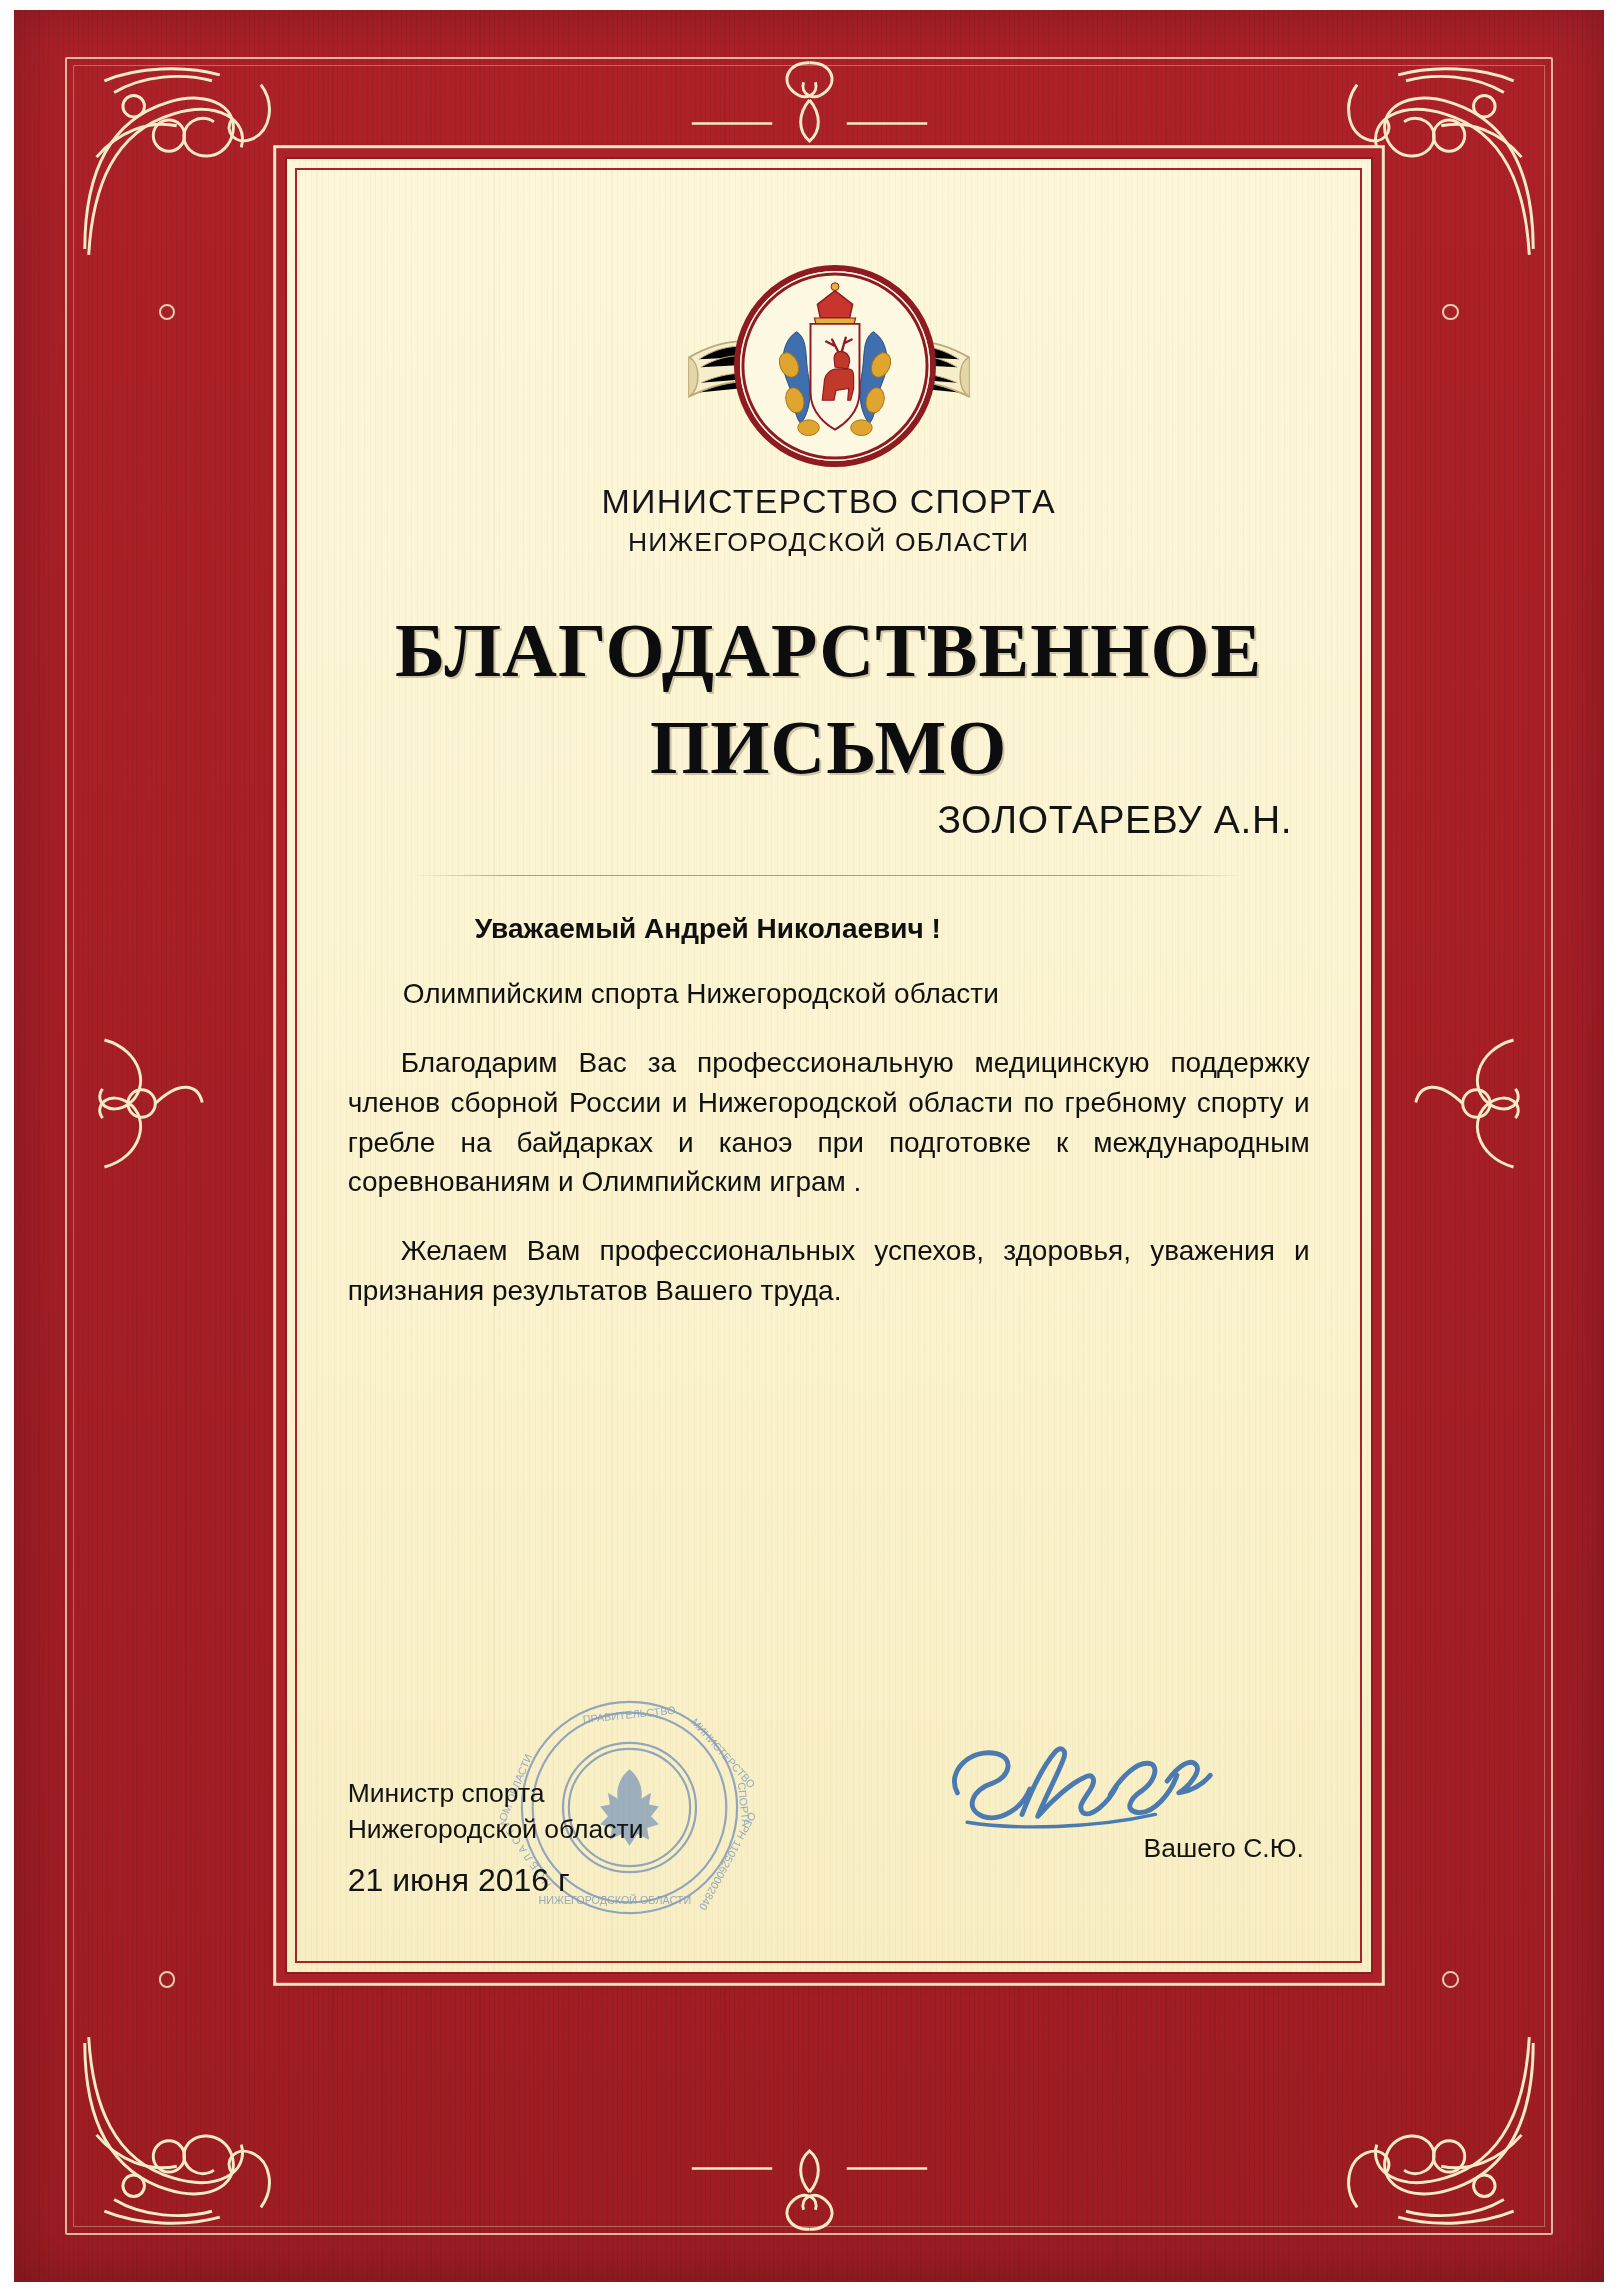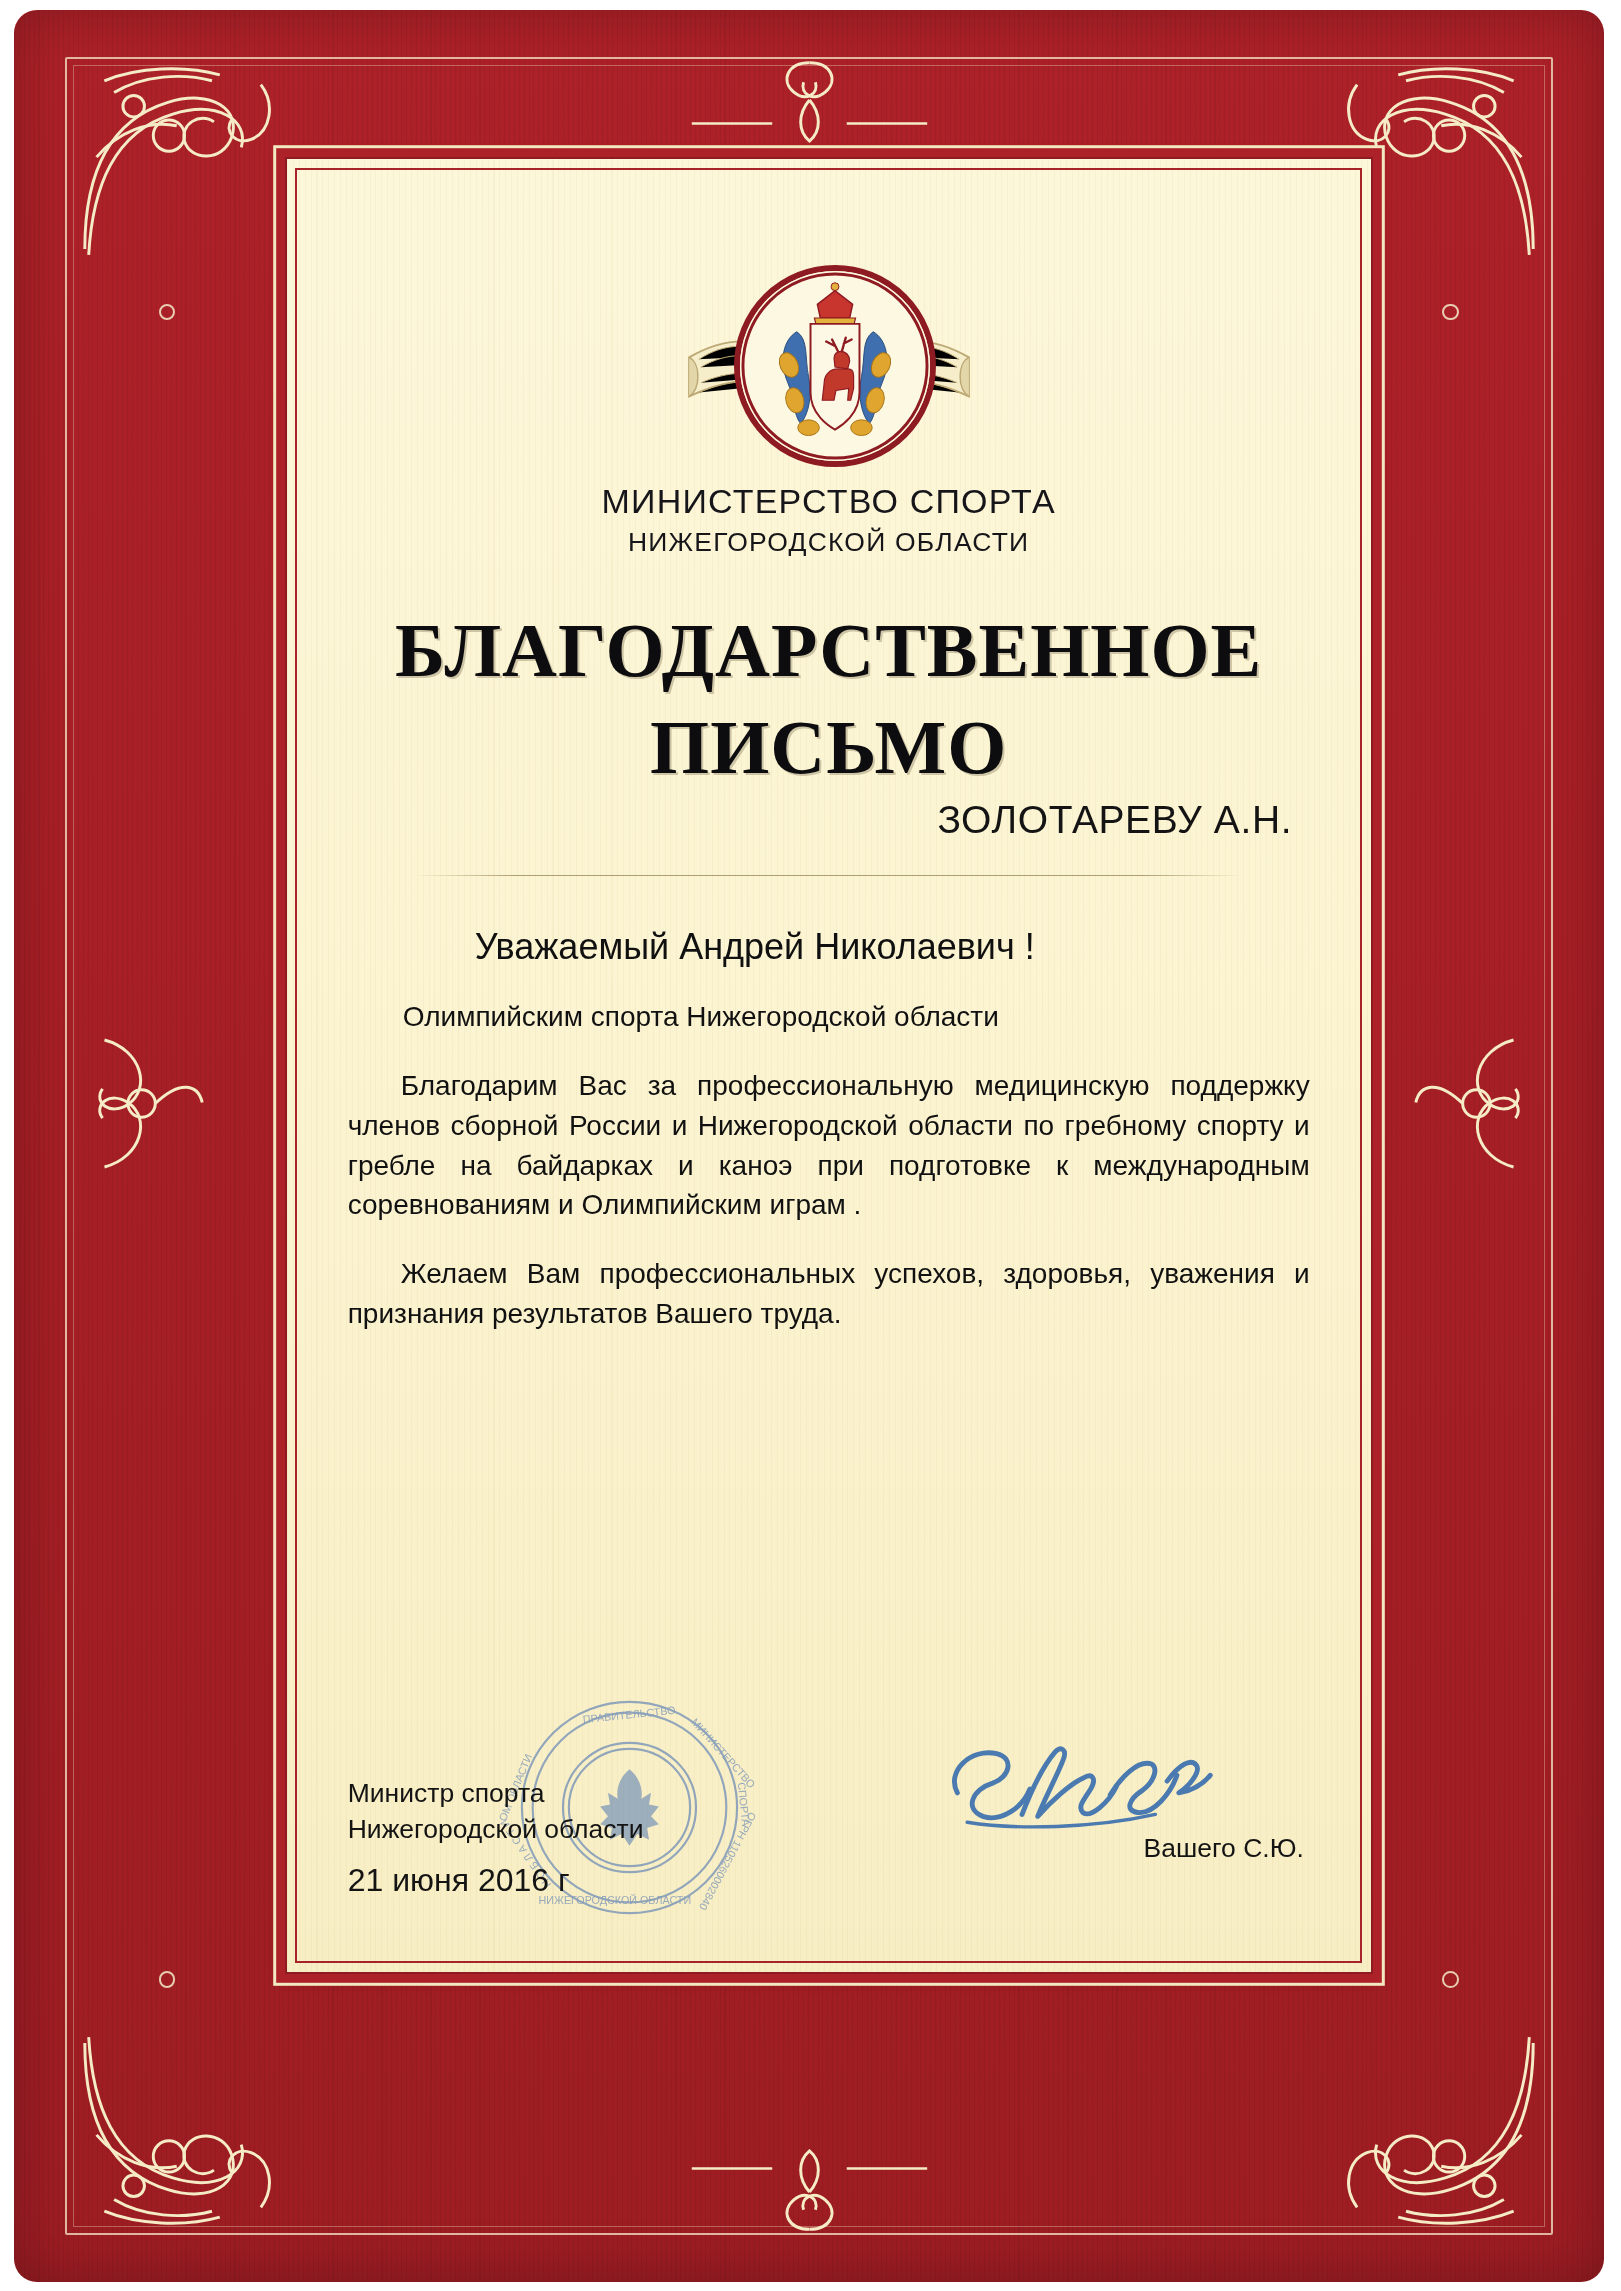--- a/index.html
+++ b/index.html
@@ -21,21 +21,20 @@
     left: 13.7px;
     top: 9.8px;
     width: 1590px;
     height: 2272px;
     background:
       repeating-linear-gradient(90deg,
         rgba(0,0,0,0.06) 0px, rgba(0,0,0,0.06) 1px,
         rgba(255,255,255,0.0) 1px, rgba(255,255,255,0.0) 4.9px),
       linear-gradient(180deg, #ad2128 0%, #a81f26 40%, #9d1d23 100%);
     box-shadow: inset 0 0 59px rgba(0,0,0,0.25);
-    border-radius: 23px;
   }
 
   
   #edge-keyline {
     position: absolute;
     left: 51px; top: 47px; right: 51px; bottom: 47px;
     border: 2px solid rgba(245,235,200,0.75);
     border-radius: 2px;
     pointer-events: none;
   }
@@ -165,24 +164,24 @@
   }
 
   #divider {
     margin: 33px auto 0 auto;
     width: 86%;
     height: 1px;
     background: linear-gradient(90deg, rgba(160,140,90,0) 0%, rgba(150,130,80,0.75) 12%, rgba(150,130,80,0.75) 88%, rgba(160,140,90,0) 100%);
   }
 
   #salutation {
-    margin-top: 50px;
+    margin-top: 37px;
     padding-left: 127px;
-    font-size: 36px;
-    font-weight: normal;
+    font-size: 28px;
+    font-weight: bold;
     color: #101010;
   }
   .para {
     margin-top: 29px;
     font-size: 28px;
     line-height: 1.42;
     color: #111;
   }
   .para.indent { text-indent: 53px; }
   .para.justify { text-align: justify; }

